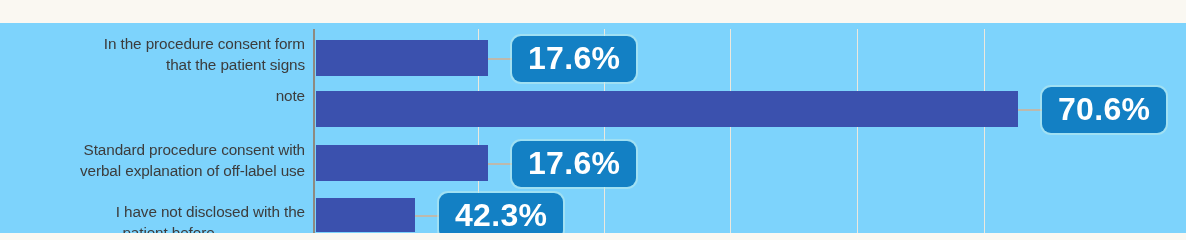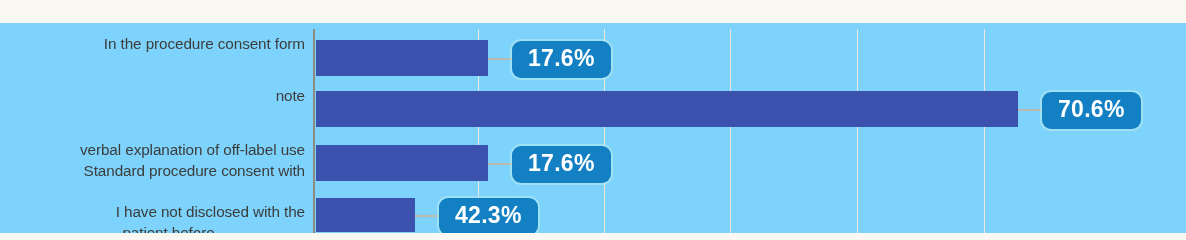--- a/index.html
+++ b/index.html
@@ -89,21 +89,21 @@
   .leader {
     width: 24px;
     height: 2px;
     background: #bdb9ad;
     flex: 0 0 auto;
   }
   .badge {
     background: #1380c4;
     color: #ffffff;
     border-radius: 9px;
-    font-size: 23px;
+    font-size: 32px;
     font-weight: bold;
     letter-spacing: 0.3px;
     padding: 6px 16px 8px 16px;
     box-shadow: 0 0 0 2px rgba(190, 235, 235, 0.55);
     white-space: nowrap;
     line-height: 1;
     display: flex;
     align-items: center;
   }
 </style>
@@ -117,39 +117,39 @@
     <div class="gridline" style="left:604px;"></div>
     <div class="gridline" style="left:730px;"></div>
     <div class="gridline" style="left:857px;"></div>
     <div class="gridline" style="left:984px;"></div>
     <div class="axis-line"></div>
   </div>
 
   <div class="rows">
 
     <div class="row" style="top:8px;">
-      <div class="row-label" style="top:2px;"><div>In the procedure consent form</div></div>
+      <div class="row-label" style="top:2px;"><div>In the procedure consent form</div><div>that the patient signs</div></div>
       <div class="bar" style="top:9px; width:172px; height:36px;"></div>
       <div class="callout" style="left:488px; top:28px;">
         <div class="leader"></div>
         <div class="badge">17.6%</div>
       </div>
     </div>
 
     <div class="row" style="top:60px;">
       <div class="row-label" style="top:2px;"><div>note</div></div>
       <div class="bar" style="top:8px; width:702px; height:36px;"></div>
       <div class="callout" style="left:1018px; top:27px;">
         <div class="leader"></div>
         <div class="badge">70.6%</div>
       </div>
     </div>
 
     <div class="row" style="top:113px;">
-      <div class="row-label" style="top:3px;"><div style="text-align: right; padding-left: 0px;">verbal explanation of off-label use</div><div>Standard procedure consent with</div></div>
+      <div class="row-label" style="top:3px;"><div>Standard procedure consent with</div><div style="text-align: right; padding-left: 0px;">verbal explanation of off-label use</div></div>
       <div class="bar" style="top:9px; width:172px; height:36px;"></div>
       <div class="callout" style="left:488px; top:28px;">
         <div class="leader"></div>
         <div class="badge">17.6%</div>
       </div>
     </div>
 
     <div class="row" style="top:166px;">
       <div class="row-label wrap-left" style="top:12px;"><div>I have not disclosed with the</div><div style="text-align: center; padding-left: 32px;">patient before</div></div>
       <div class="bar" style="top:9px; width:99px; height:34px;"></div>

